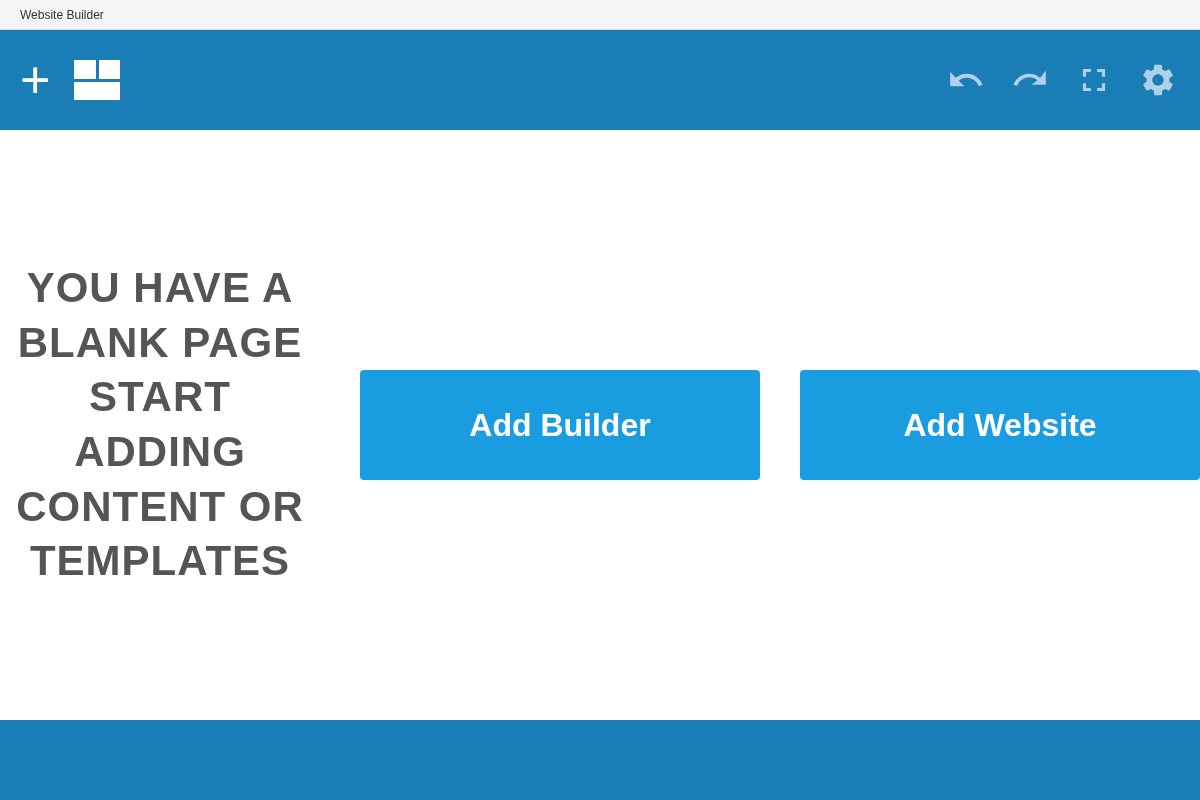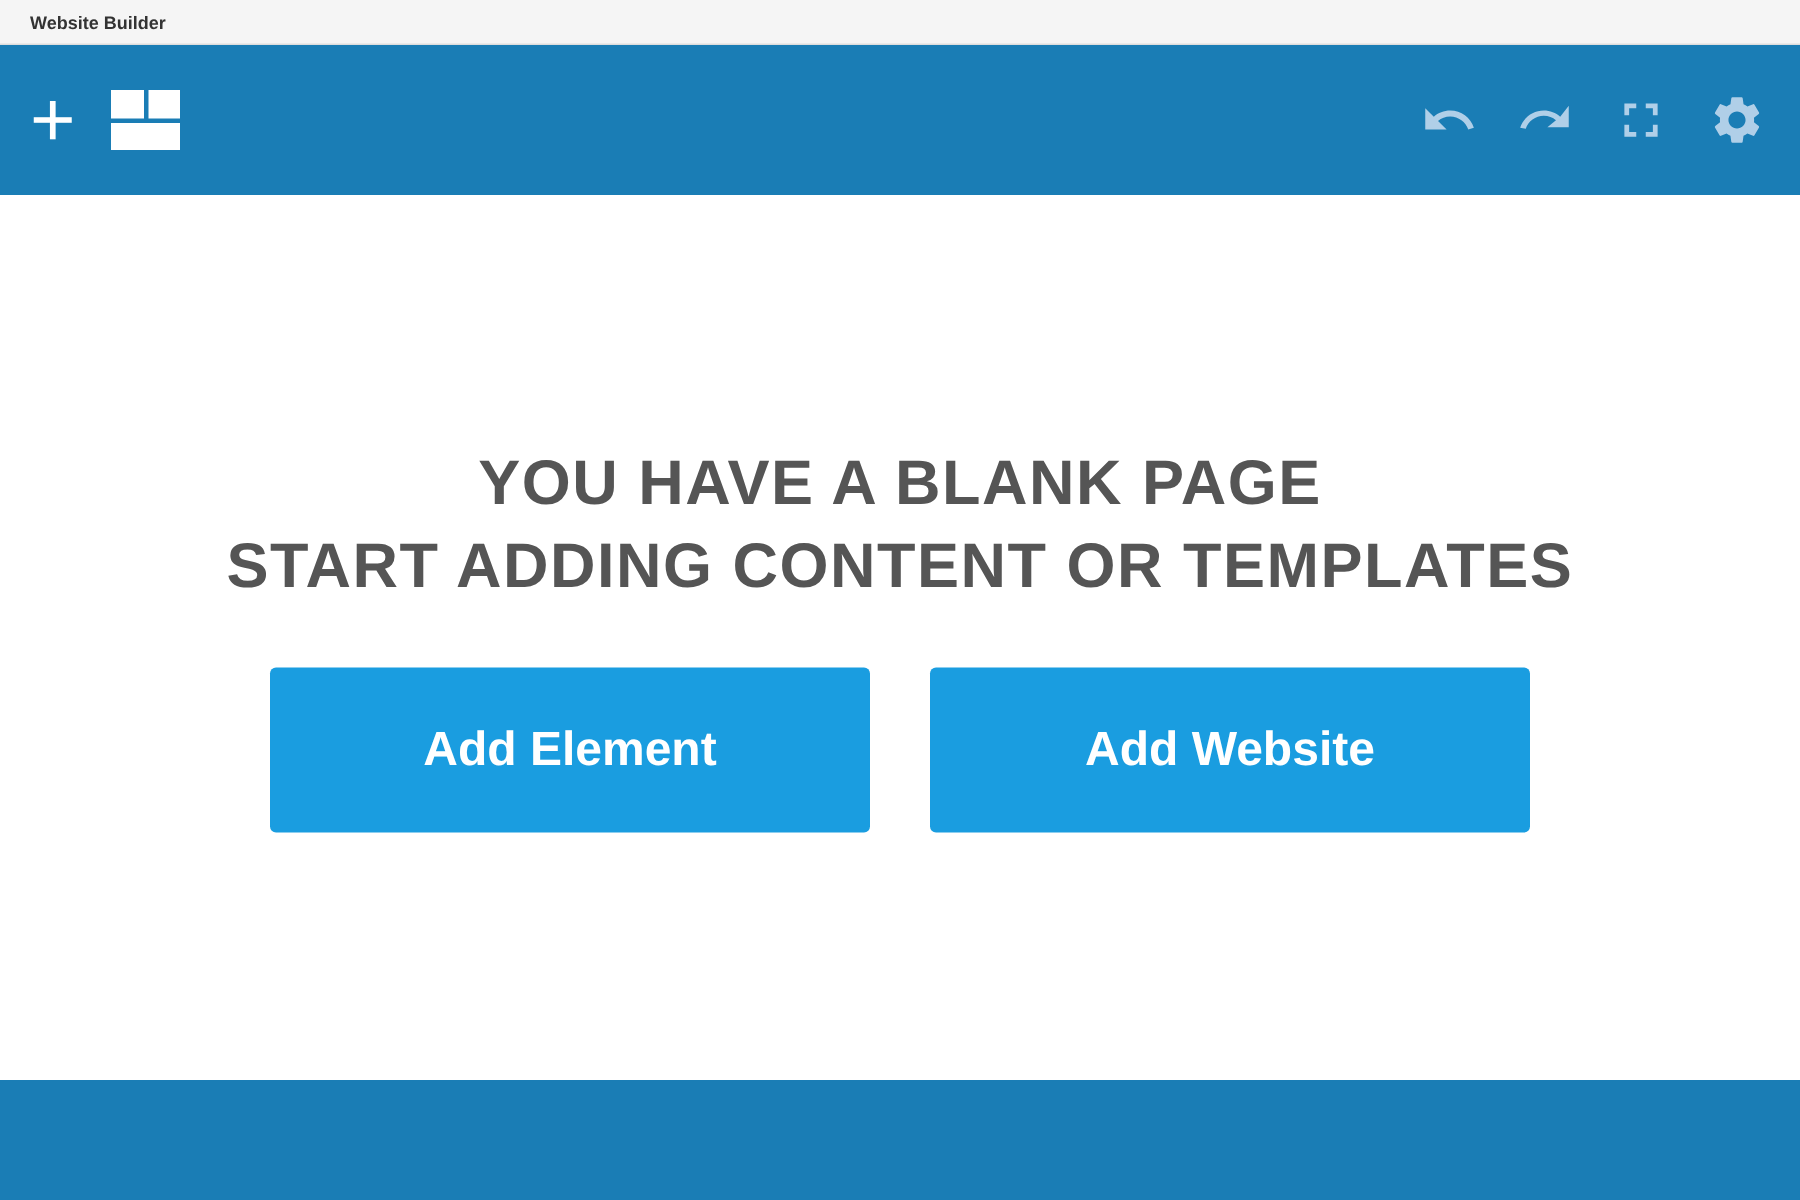--- a/index.html
+++ b/index.html
@@ -98,21 +98,21 @@
       fill: #b0cfe8;
       width: 38px;
       height: 38px;
     }
 
     
     .main-content {
       flex: 1;
       background: white;
       display: flex;
-      flex-direction: column;
+      flex-direction: row;
       align-items: center;
       justify-content: center;
       gap: 40px;
     }
 
     .blank-page-message {
       text-align: center;
     }
 
     .blank-page-message h2 {
@@ -155,21 +155,21 @@
       background-color: #f5f5f5;
       height: 30px;
       display: flex;
       align-items: center;
       padding: 0 20px;
       border-bottom: 1px solid #ddd;
     }
 
     .title-bar-text {
       font-size: 12px;
-      font-weight: bold;
+      font-weight: normal;
       color: #333;
     }
   </style>
 </head>
 <body>
 
 <div class="title-bar">
   <span class="title-bar-text">Website Builder</span>
 </div>
 
@@ -219,18 +219,18 @@
 
 <div class="main-content">
   <div class="blank-page-message">
     <h2>
       <span>YOU HAVE A BLANK PAGE</span><br>
       <span>START ADDING CONTENT OR TEMPLATES</span>
     </h2>
   </div>
 
   <div class="action-buttons">
-    <button class="action-btn">Add Element</button>
+    <button class="action-btn">Add Builder</button>
     <button class="action-btn">Add Website</button>
   </div>
 </div>
 
 <div class="footer-bar"></div>
 
 </body></html>

